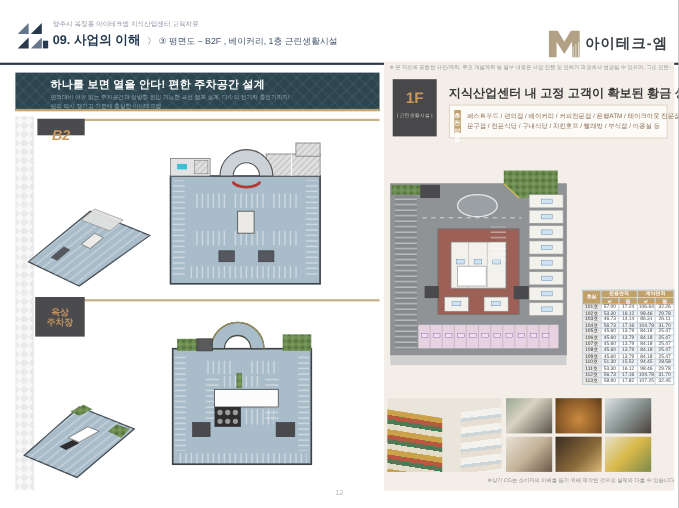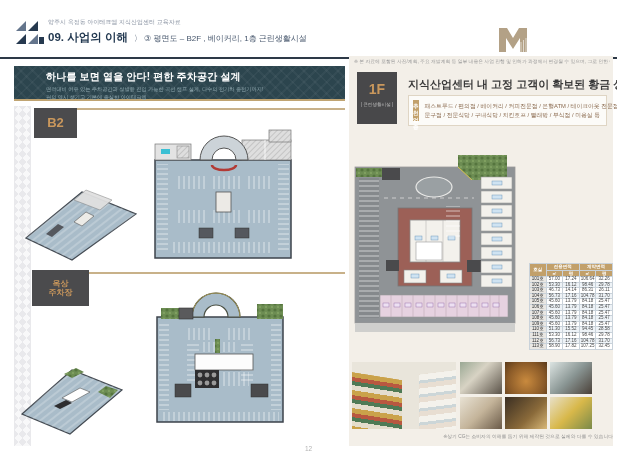--- a/index.html
+++ b/index.html
@@ -23,22 +23,22 @@
   .teal-h{font-size:10px;font-weight:bold;color:#ffffff;letter-spacing:.2px;}
   .teal-s{font-size:5.2px;color:#93abb2;line-height:6.5px;margin-top:1.5px;}
   .strip{left:14px;top:106px;width:17px;height:340px;background-color:#f8f8f9;
          background-image:linear-gradient(45deg,#e9e9ec 25%,transparent 25%,transparent 75%,#e9e9ec 75%),
                           linear-gradient(-45deg,#e9e9ec 25%,transparent 25%,transparent 75%,#e9e9ec 75%);
          background-size:8px 8px;}
   .sect-rule{height:2px;background:#c8b189;}
   .rule-b2{left:34px;top:108px;width:311px;}
   .rule-roof{left:34px;top:272px;width:311px;}
   .dark-tag{background:#4b4b4d;color:#c9975c;font-weight:bold;text-align:center;}
-  .b2-tag{left:34px;top:108px;width:43px;height:30px;font-size:13px;line-height:30px;}
-  .roof-tag{left:32px;top:270px;width:57px;height:36px;font-size:8px;line-height:9px;padding-top:9px;box-sizing:border-box;}
+  .b2-tag{left:34px;top:108px;width:43px;height:15px;font-size:13px;line-height:30px;font-style:italic;}
+  .roof-tag{left:32px;top:270px;width:45px;height:36px;font-size:8px;line-height:9px;padding-top:9px;box-sizing:border-box;}
 
   
   .beige{left:349px;top:56px;width:264px;height:390px;background:#f3efe8;}
   .disclaimer{left:354px;top:58px;width:256px;font-size:4.8px;color:#9a9a9a;white-space:nowrap;overflow:hidden;}
   .badge{left:357px;top:72px;width:40px;height:52px;background:#48484a;text-align:center;}
   .badge-f{font-size:14px;font-weight:bold;color:#c9975c;margin-top:9px;}
   .badge-s{font-size:4.6px;color:#c2c2c2;margin-top:5px;}
   .r-head{left:408px;top:77px;font-size:11px;font-weight:bold;color:#3a3a3a;white-space:nowrap;}
   .shops{left:408px;top:95px;width:199px;height:31px;background:#fcfbf8;border:1px solid #dfd5c4;
          box-sizing:border-box;display:flex;align-items:center;}
@@ -114,20 +114,21 @@
   <div class="abs eyebrow">양주시 옥정동 아이테크엠 지식산업센터 교육자료</div>
   <div class="abs title-row">
     <span class="sec">09. 사업의 이해</span><span class="crumb">〉 ③ 평면도 – B2F , 베이커리, 1층 근린생활시설</span>
   </div>
   <svg class="abs" style="left:497px;top:22px" width="32" height="32">
     <path d="M2 30 V6 h8 l6 10 6-10 h8 v24 h-7 V16 l-7 11 -7-11 v14 z" fill="#b3a186"></path>
     <line x1="24" y1="20" x2="24" y2="30" stroke="#fff" stroke-width=".6"></line>
     <line x1="26.5" y1="18" x2="26.5" y2="30" stroke="#fff" stroke-width=".6"></line>
     <line x1="29" y1="16" x2="29" y2="30" stroke="#fff" stroke-width=".6"></line>
   </svg>
+  <div class="abs brand">아이테크-엠</div>
   <div class="abs top-rule"></div>
 
   <div class="abs teal">
     <div class="teal-h">하나를 보면 열을 안다! 편한 주차공간 설계</div>
     <div class="teal-s">면적대비 여유 있는 주차공간과 쌍방향 진입 가능한 곡선 램프 설계, 다수의 전기차 충전기까지!</div>
     <div class="teal-s">편의 역시 챙기고 기본에 충실한 아이테크엠</div>
   </div>
   <div class="abs strip"></div>
 
   <div class="abs sect-rule rule-b2"></div>

